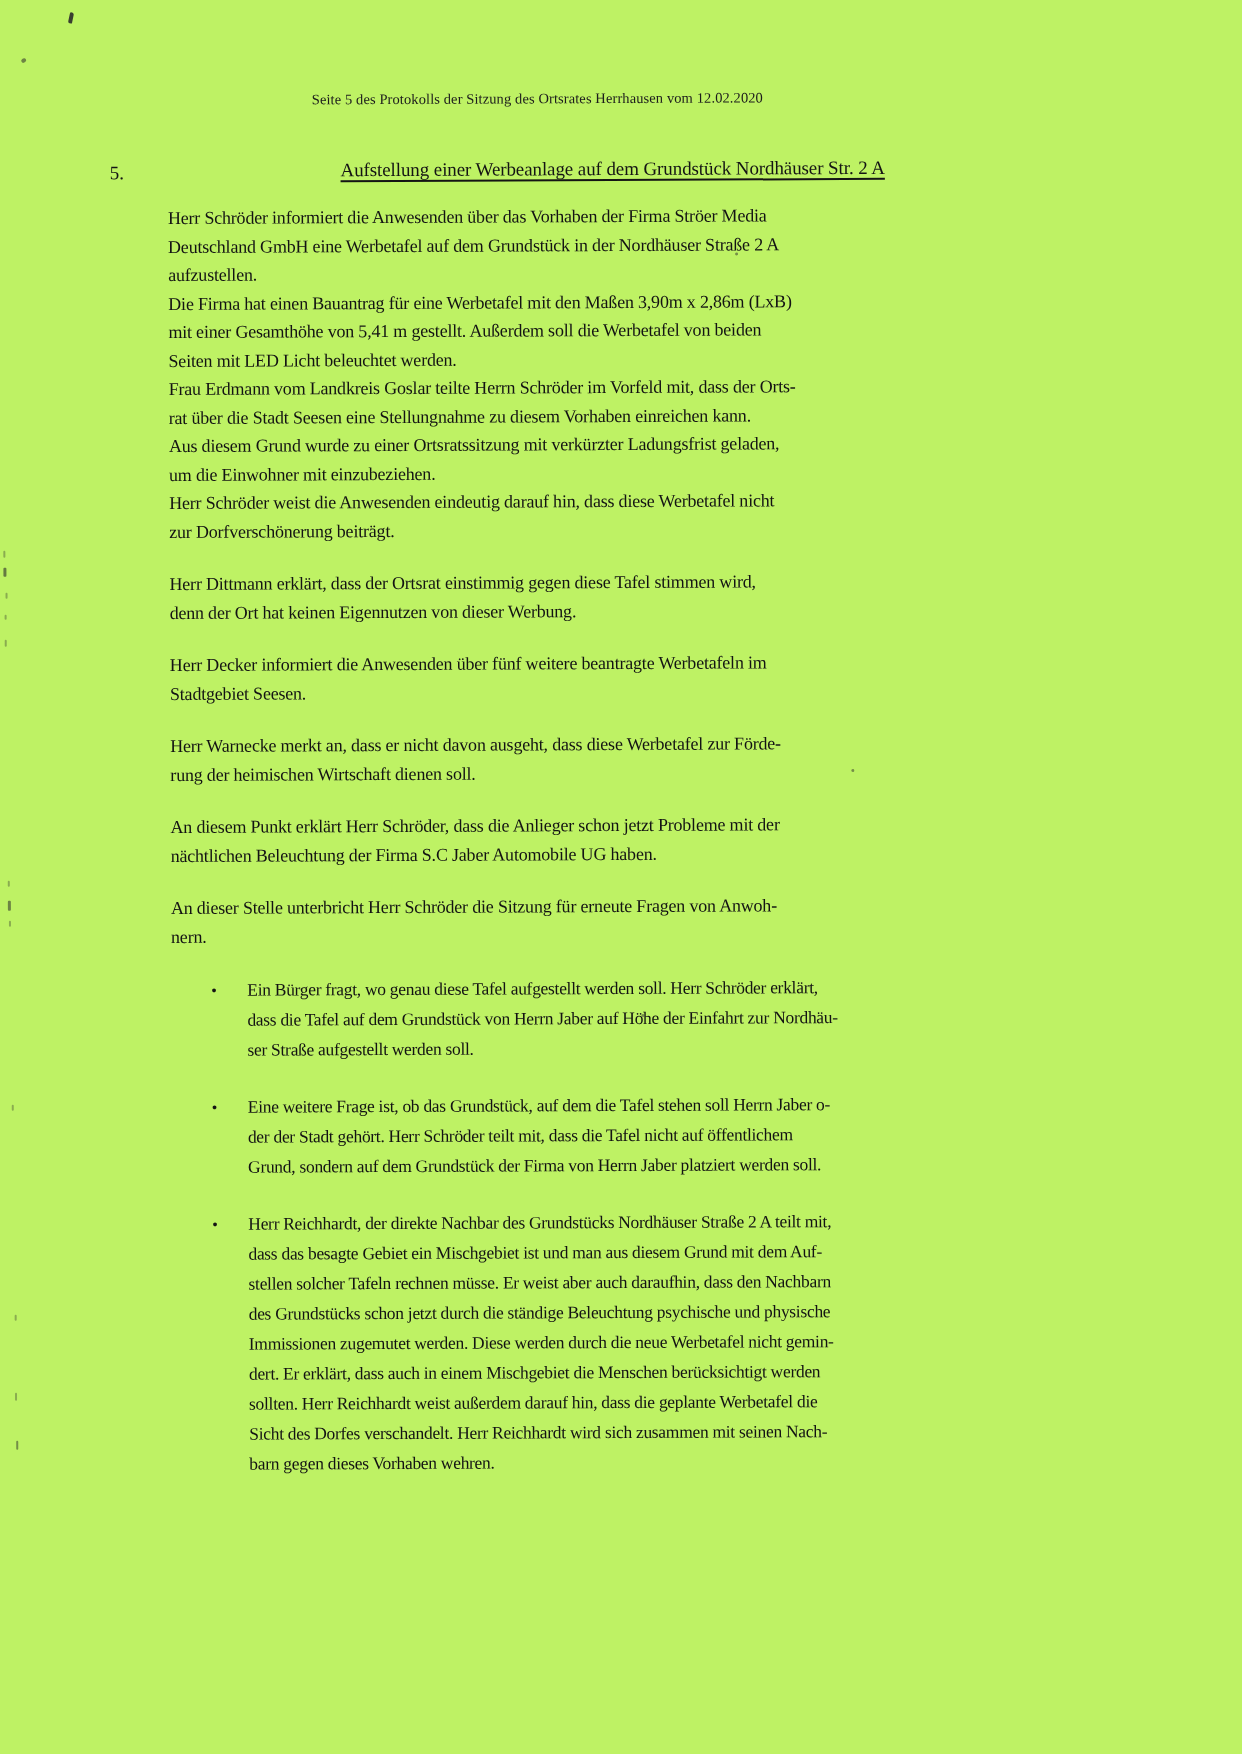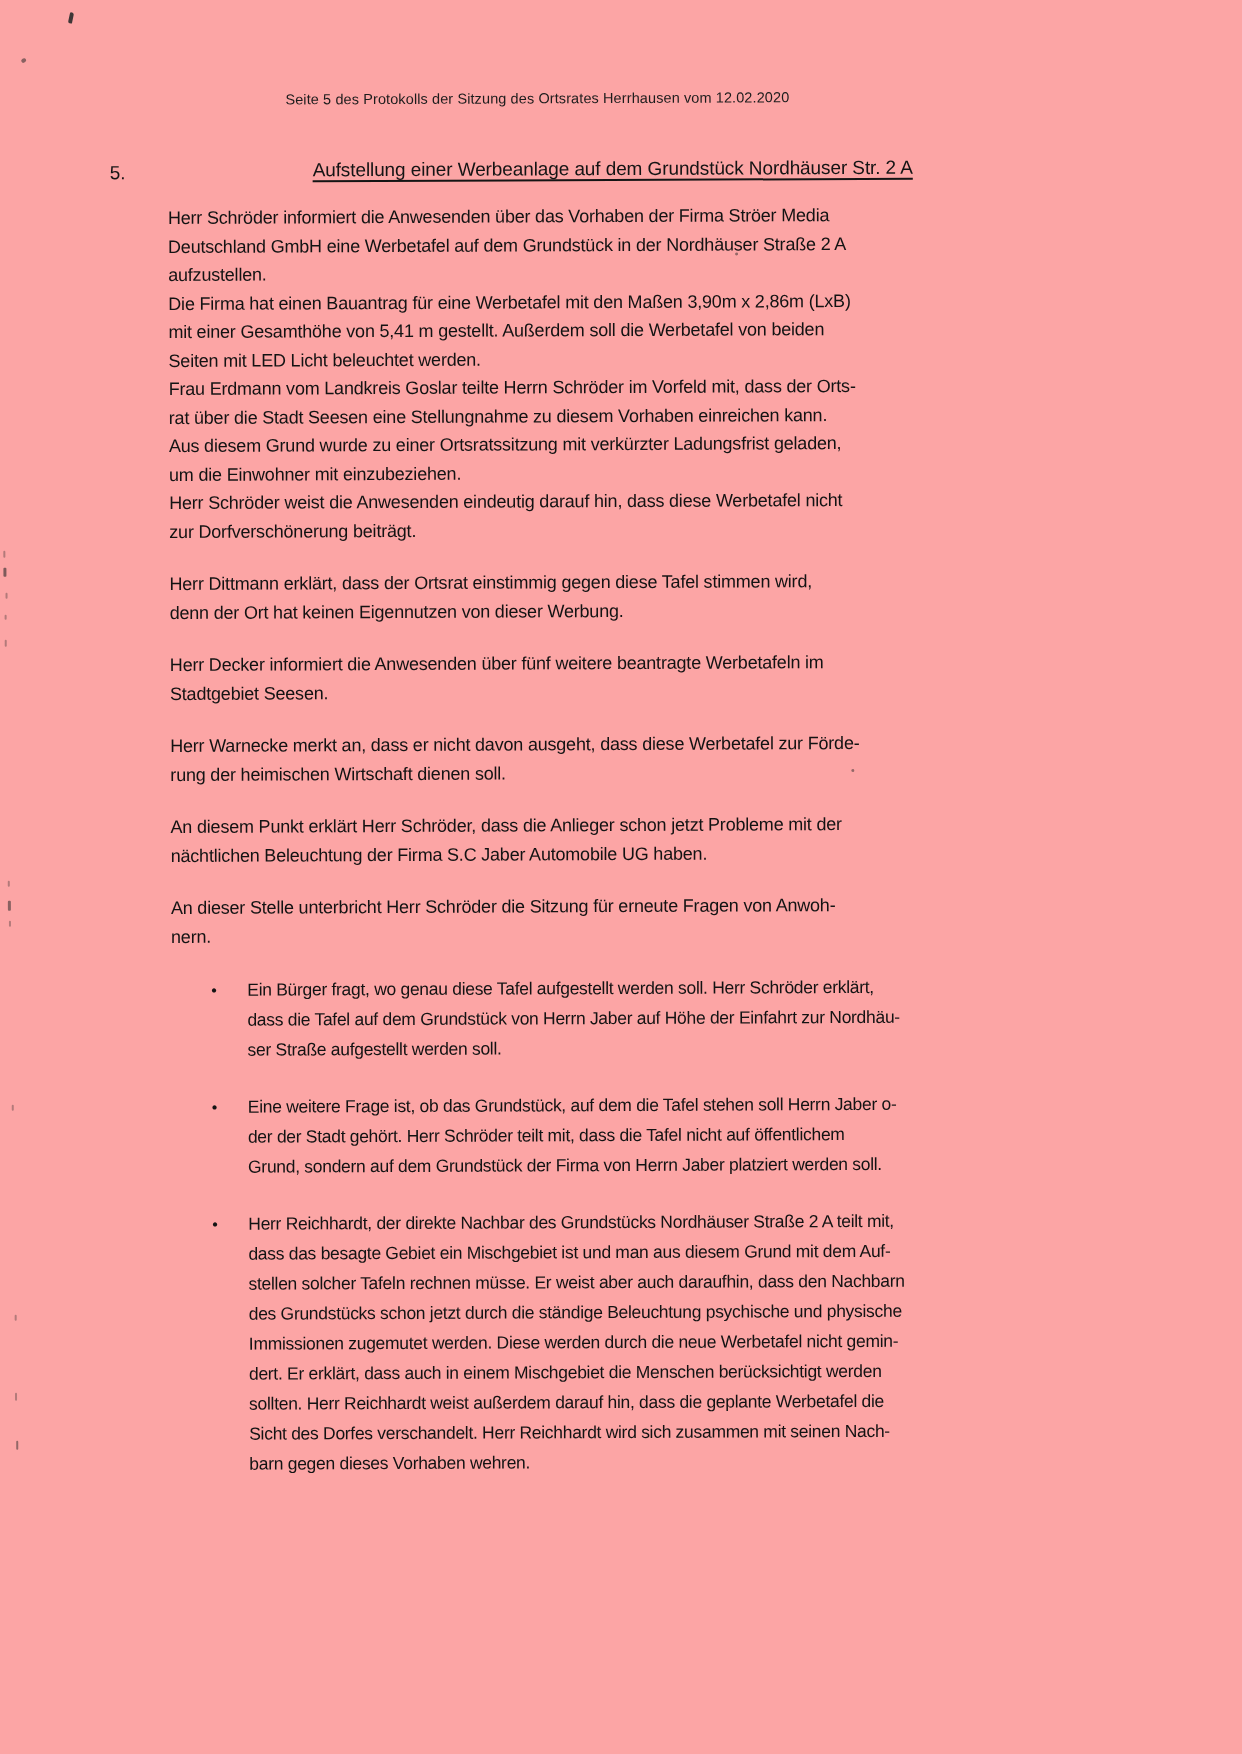--- a/index.html
+++ b/index.html
@@ -4,23 +4,23 @@
 <style>
   html, body {
     margin: 0;
     padding: 0;
     background: #ffffff;
   }
   .page {
     position: relative;
     width: 1242px;
     height: 1754px;
-    background: #fca5a5;
+    background: #bef264;
     overflow: hidden;
-    font-family: Liberation Sans, sans-serif;
+    font-family: Liberation Serif, serif;
     color: #141414;
   }
   .scan {
     position: absolute;
     inset: 0;
     transform: rotate(-0.25deg);
     transform-origin: 50% 40%;
   }
   .doc-header {
     position: absolute;

